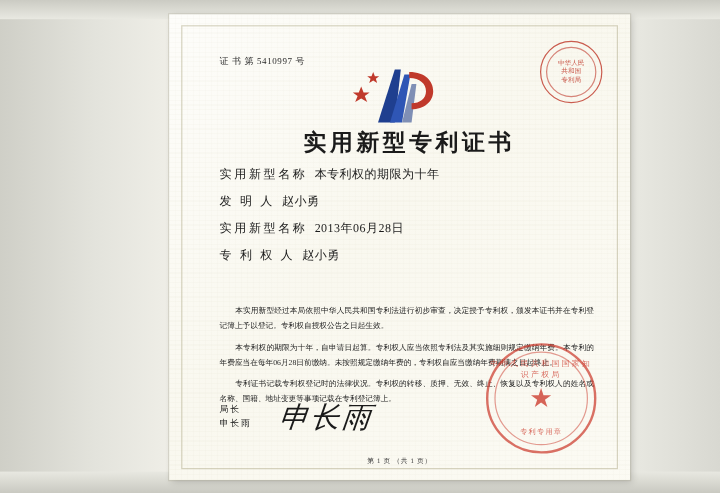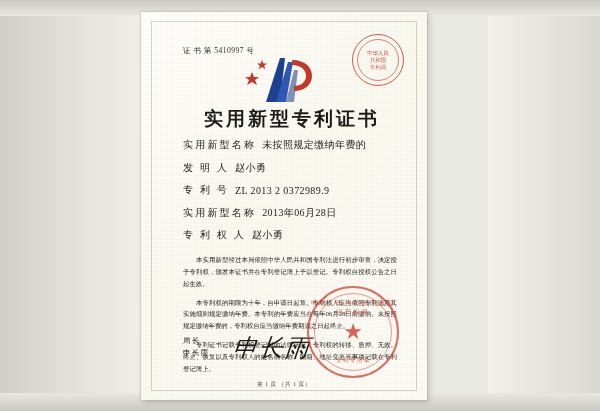--- a/index.html
+++ b/index.html
@@ -51,21 +51,21 @@
     left: 0; right: 0; bottom: 0;
     height: 18px;
     background: linear-gradient(0deg,#c9c9c1 0%, #e8e8e1 100%);
   }
 
   
   .sheet {
     position: absolute;
     left: 141px;
     top: 12px;
-    width: 286px;
+    width: 384px;
     height: 388px;
     background: #fbfaf3;
     background-image:
       linear-gradient(135deg, rgba(255,255,255,0.6) 0%, rgba(246,244,232,0.35) 45%, rgba(252,251,244,0.55) 100%);
     box-shadow: 0 0 0 1px rgba(160,155,130,0.25), 2px 2px 6px rgba(0,0,0,0.18);
     overflow: hidden;
   }
   
   .sheet .tex {
     position: absolute;
@@ -310,29 +310,25 @@
           <polygon points="26,8 27.4,11.5 31,11.5 28.2,13.7 29.3,17.2 26,15 22.7,17.2 23.8,13.7 21,11.5 24.6,11.5"></polygon>
         </g>
       </svg>
     </div>
 
     <div class="doc-title">实用新型专利证书</div>
 
     <div class="fields">
       <div class="field-row">
         <span class="field-label">实用新型名称</span>
-        <span class="field-value">未按照规定缴纳年费的</span>
+        <span class="field-value">本专利权的期限为十年</span>
       </div>
       <div class="field-row">
         <span class="field-label">发 明 人</span>
         <span class="field-value">赵小勇</span>
-      </div>
-      <div class="field-row">
-        <span class="field-label">专 利 号</span>
-        <span class="field-value">ZL 2013 2 0372989.9</span>
       </div>
       <div class="field-row">
         <span class="field-label">实用新型名称</span>
         <span class="field-value">2013年06月28日</span>
       </div>
       <div class="field-row">
         <span class="field-label">专 利 权 人</span>
         <span class="field-value">赵小勇</span>
       </div>
     </div>

